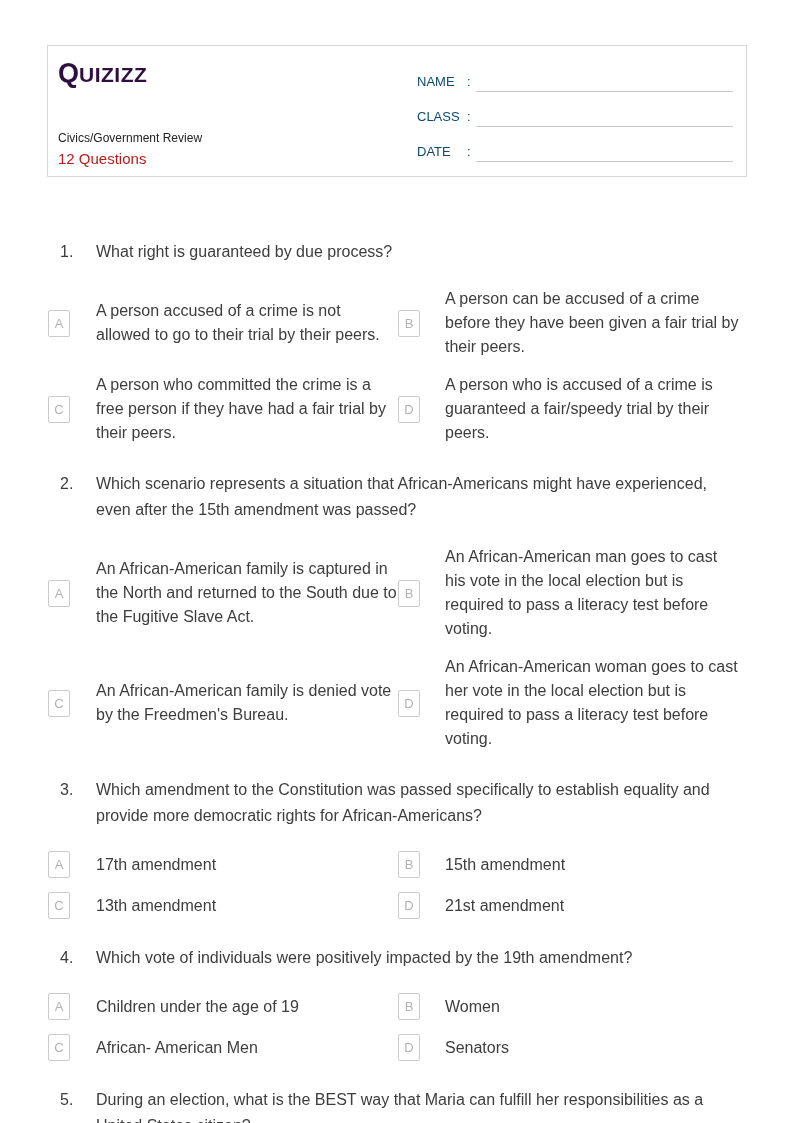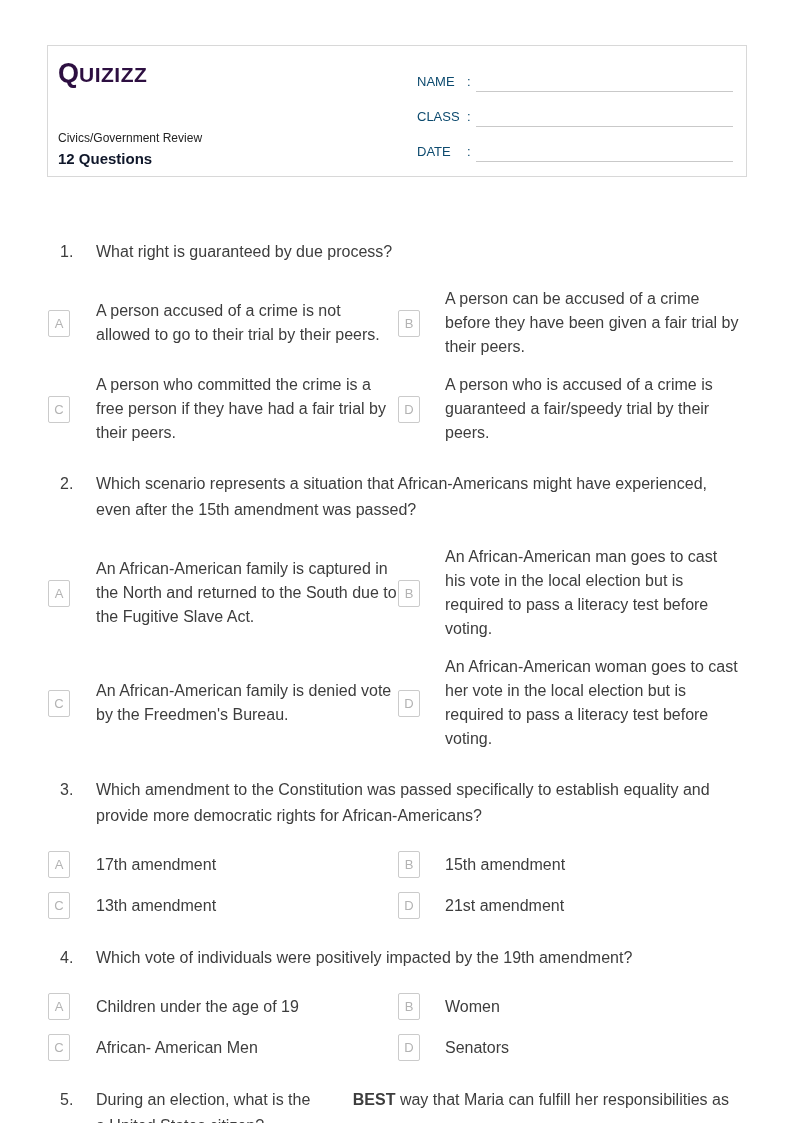--- a/index.html
+++ b/index.html
@@ -26,36 +26,36 @@
     font-weight:700;
     color:#2d0f41;
     font-size:27px;
     line-height:30px;
     letter-spacing:0;
     white-space:nowrap;
   }
   .logo .logo-rest { font-size:21px; text-transform:uppercase; letter-spacing:.5px; }
   .header-spacer { flex:1; }
   .header-title { font-size:12px; line-height:21px; color:#232323; }
-  .header-sub { font-size:15px; line-height:20px; color:#0f172a;font-weight:bold; }
+  .header-sub { font-size:15px; line-height:20px; color:#b91c1c; }
 
   .header-fields { width:316px; padding-top:10px; display:flex; flex-direction:column; gap:11px; }
   .field-row { display:flex; align-items:flex-end; height:24px; font-size:13px; color:#0c4a6e; }
   .field-label { width:50px; padding-bottom:3px; }
   .field-colon { width:9px; padding-bottom:3px; }
   .field-line { flex:1; height:100%; border-bottom:1px solid #c9c9c9; }
 
   
   .questions { padding-top:62px; }
   .question { margin-bottom:26px; }
   .question:last-child { margin-bottom:0; }
   .q-header { display:flex; padding-left:60px; margin-bottom:22px; }
   .q-num { width:36px; font-size:16px; line-height:26px; color:#3d3d3d; flex-shrink:0; }
   .q-text { width:640px; font-size:16px; line-height:26px; color:#3d3d3d; }
-  .q-text .bold { font-weight:700;margin-left:38px; }
+  .q-text .bold { font-weight:400; }
 
   .q-options { display:flex; flex-direction:column; gap:14px; }
   .opt-row {
     display:grid;
     grid-template-columns:48px 302px 47px 294px;
     align-items:center;
     padding-left:48px;
   }
   .opt-box {
     width:22px; height:27px;

